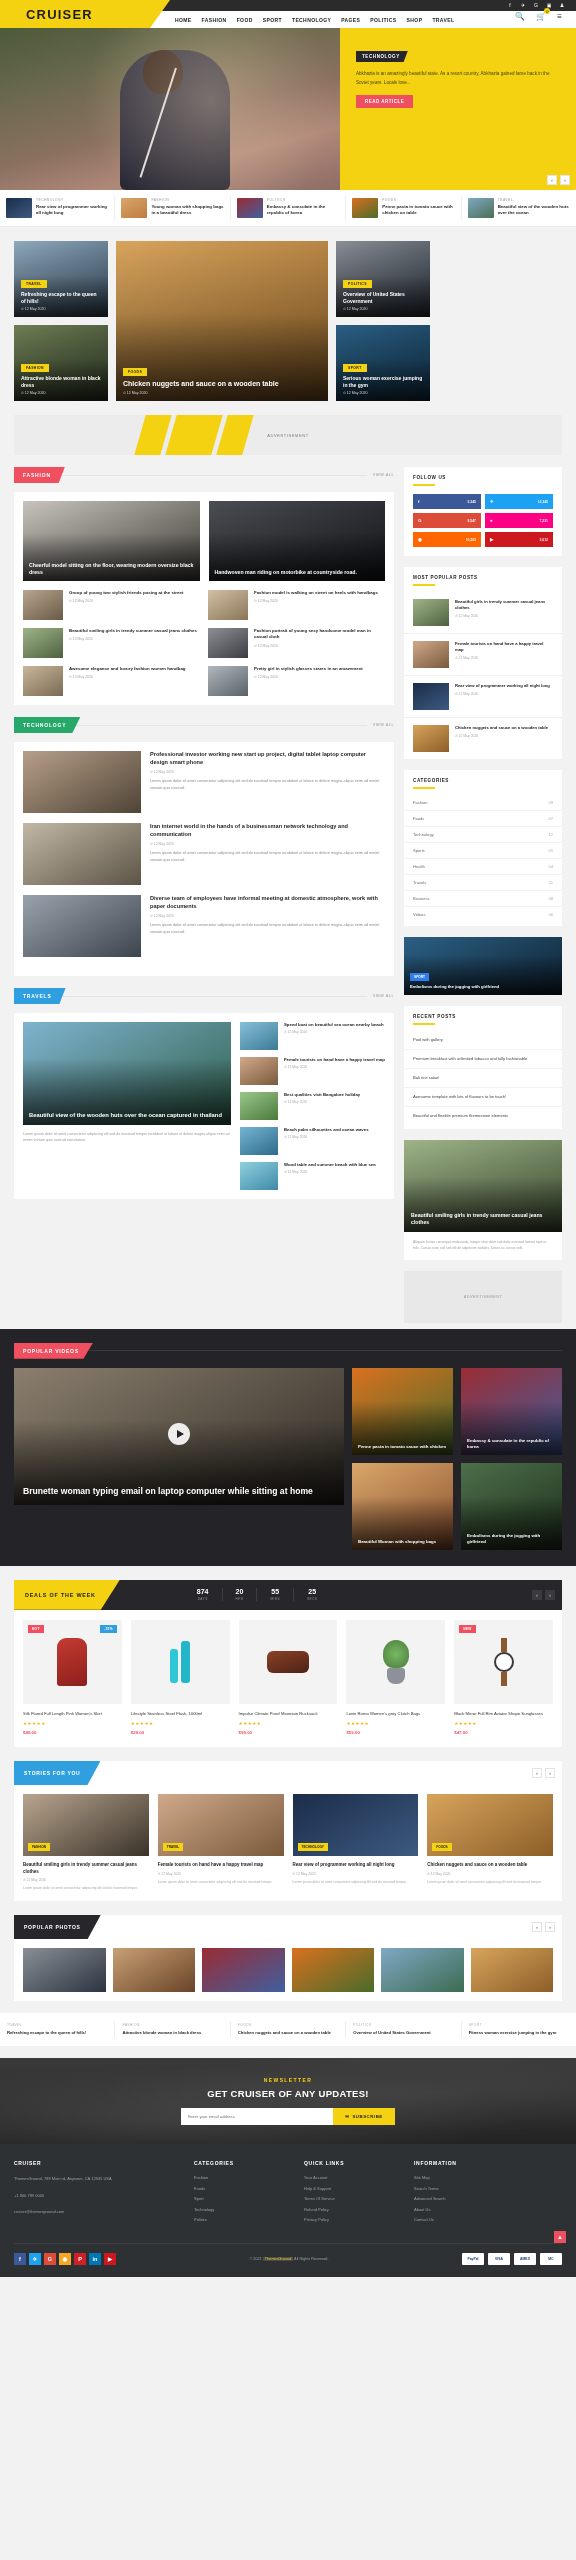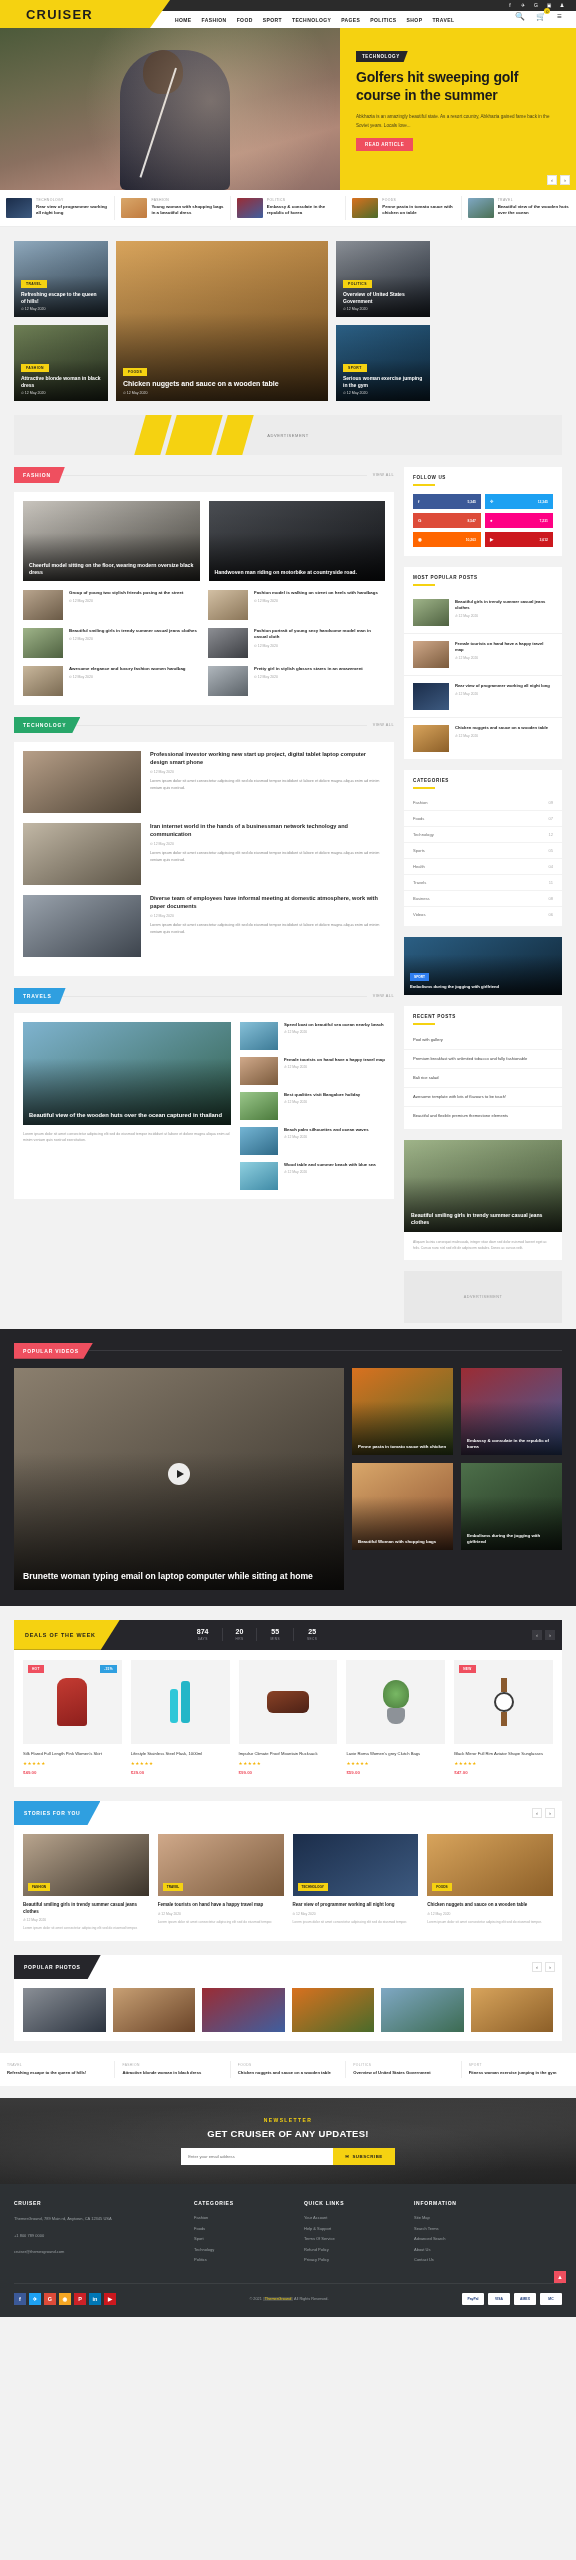--- a/index.html
+++ b/index.html
@@ -183,21 +183,21 @@
   .side-feat { position:relative; height:92px; overflow:hidden; }
   .side-feat .ov{position:absolute;inset:0;background:linear-gradient(to top,rgba(0,0,0,.82),rgba(0,0,0,.1) 60%,transparent);}
   .side-feat .sb{position:absolute;left:7px;right:7px;bottom:6px;}
   .side-feat .st{color:#fff;font-size:5.2px;font-weight:bold;line-height:1.35;}
 
   
   .videos { background:#242428; padding:14px 0 16px; margin-top:6px;}
   .vid-head .sec-tab{background:#ef4f5f;}
   .vid-head .sec-line{background:#3a3a3f;}
   .vgrid { display:flex; gap:8px; }
-  .vbig { width:330px; position:relative; height:222px; overflow:hidden;}
+  .vbig { width:330px; position:relative; height:137px; overflow:hidden;}
   .vbig .ov{position:absolute;inset:0;background:linear-gradient(to top,rgba(0,0,0,.82),transparent 62%);}
   .play { position:absolute; left:50%; top:48%; transform:translate(-50%,-50%);
           width:22px; height:22px; border-radius:50%; background:rgba(255,255,255,.9);
           display:flex; align-items:center; justify-content:center; }
   .play i { width:0;height:0;border-left:7px solid #222;border-top:4.5px solid transparent;
             border-bottom:4.5px solid transparent; margin-left:2px;}
   .vbig .vb{position:absolute;left:9px;right:9px;bottom:8px;}
   .vbig .vt{color:#fff;font-size:8.6px;font-weight:bold;line-height:1.3;}
   .vcol { flex:1; display:flex; flex-direction:column; gap:8px; }
   .vsm { position:relative; height:87px; overflow:hidden; }
@@ -343,21 +343,20 @@
   </div>
 
   <div class="hero">
     <div class="hero-img">
       <div class="golfer"></div>
       <div class="golfer-head"></div>
       <div class="golfer-club"></div>
     </div>
     <div class="hero-txt">
       <span class="cat-tag">TECHNOLOGY</span>
-      <div class="hero-h1">Golfers hit sweeping golf course in the summer</div>
       <div class="hero-p">Abkhazia is an amazingly beautiful state. As a resort country, Abkhazia gained fame back in the Soviet years. Locals love...</div>
       <a class="btn-read">READ ARTICLE</a>
       <div class="hero-arrows">
         <div class="arr">‹</div>
         <div class="arr">›</div>
       </div>
     </div>
   </div>
 
   <div class="strip" id="trendStrip">

